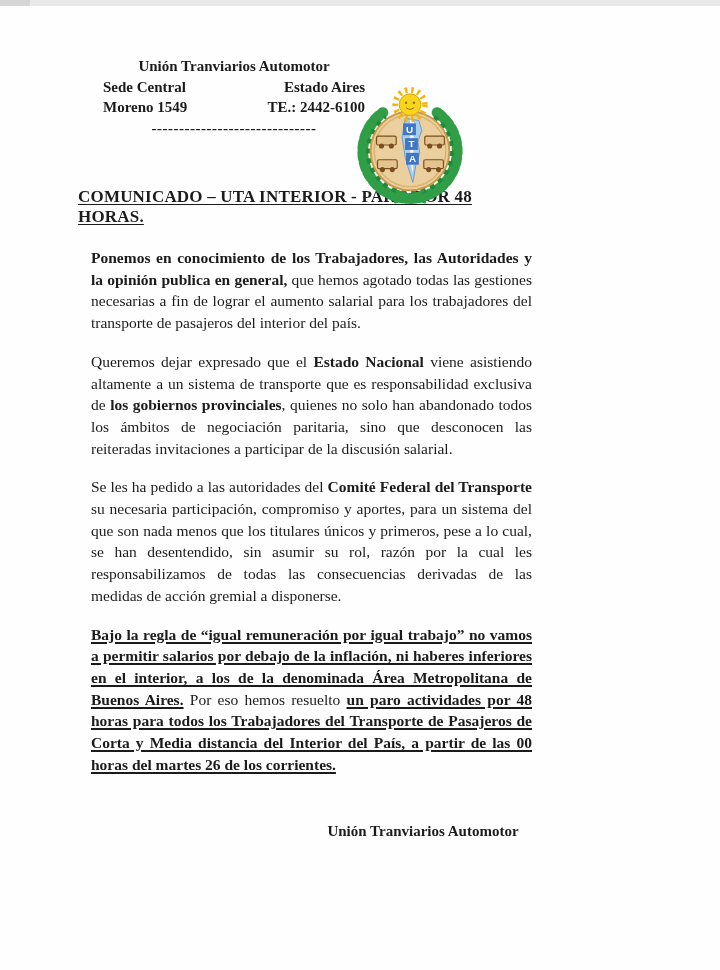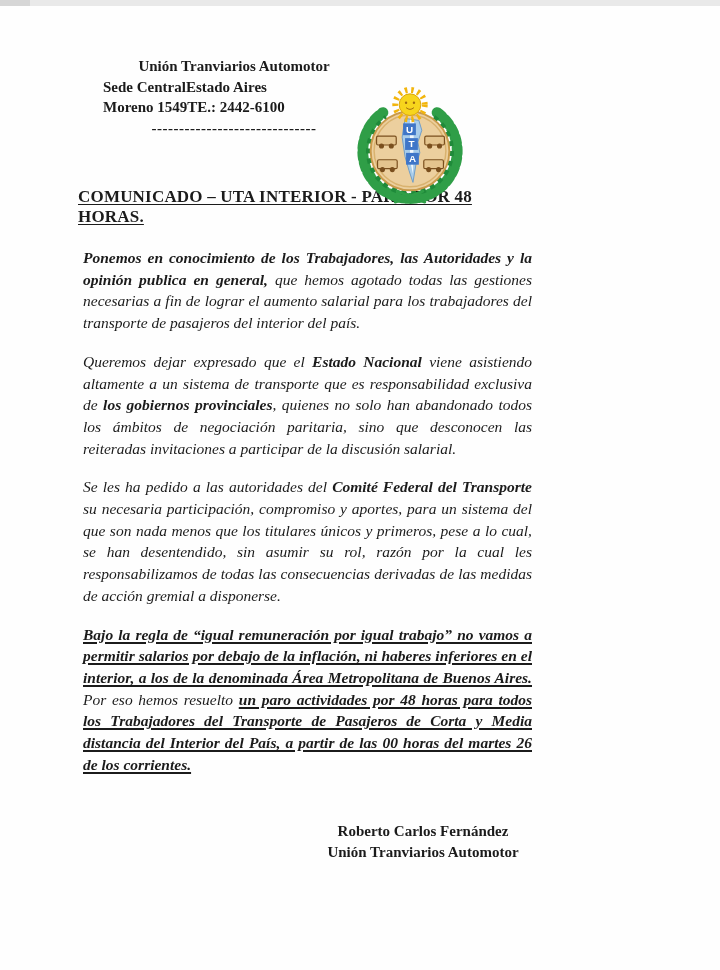--- a/index.html
+++ b/index.html
@@ -30,42 +30,41 @@
   
   .letterhead { position: relative; }
   .lh-block {
     width: 262px;
     margin-left: 25px;
     font-weight: bold;
     font-size: 15px;
     line-height: 20.5px;
   }
   .lh-center { text-align: center; }
-  .lh-row { display: flex; }
+  .lh-row { display: flex; justify-content: space-between; }
   .lh-divider { text-align: center; letter-spacing: 0.5px; font-weight: bold; }
   .logo {
     position: absolute;
     top: 30px; right: 58px;
   }
   
   .doc-title {
     font-size: 17px;
     font-weight: bold;
     letter-spacing: 0.2px;
     text-decoration: underline;
     text-underline-offset: 2px;
     margin: 49px 0 20px 0;
   }
   
   .doc-body p {
     font-size: 15.5px;
     line-height: 21.7px;
     text-align: justify;
-    margin: 0 0 17px 5px;
-    font-style: italic;
+    margin: 0 0 17px 13px;
   }
   .doc-body .b { font-weight: bold; }
   .doc-body .u {
     text-decoration: underline;
     text-decoration-thickness: 1.5px;
     text-underline-offset: 2px;
   }
   
   .signature {
     width: 218px;
@@ -146,17 +145,16 @@
   <h1 class="doc-title">COMUNICADO – UTA INTERIOR - PARO POR 48 HORAS.</h1>
 
   <div class="doc-body">
       <p><span class="b">Ponemos en conocimiento de los Trabajadores, las Autoridades y la opinión publica en general,</span><span> que hemos agotado todas las gestiones necesarias a fin de lograr el aumento salarial para los trabajadores del transporte de pasajeros del interior del país.</span></p>
       <p><span>Queremos dejar expresado que el </span><span class="b">Estado Nacional</span><span> viene asistiendo altamente a un sistema de transporte que es responsabilidad exclusiva de </span><span class="b">los gobiernos provinciales</span><span>, quienes no solo han abandonado todos los ámbitos de negociación paritaria, sino que desconocen las reiteradas invitaciones a participar de la discusión salarial.</span></p>
       <p><span>Se les ha pedido a las autoridades del </span><span class="b">Comité Federal del Transporte</span><span> su necesaria participación, compromiso y aportes, para un sistema del que son nada menos que los titulares únicos y primeros, pese a lo cual, se han desentendido, sin asumir su rol, razón por la cual les responsabilizamos de todas las consecuencias derivadas de las medidas de acción gremial a disponerse.</span></p>
       <p><span class="b u">Bajo la regla de “igual remuneración por igual trabajo” no vamos a permitir salarios por debajo de la inflación, ni haberes inferiores en el interior, a los de la denominada Área Metropolitana de Buenos Aires.</span><span> Por eso hemos resuelto </span><span class="b u">un paro actividades por 48 horas para todos los Trabajadores del Transporte de Pasajeros de Corta y Media distancia del Interior del País, a partir de las 00 horas del martes 26 de los corrientes.</span></p>
     </div>
 
   <div class="signature">
-    <div>Roberto Carlos Fernández</div>
     <div>Unión Tranviarios Automotor</div>
   </div>
 
 </div>
 
 </body></html>

